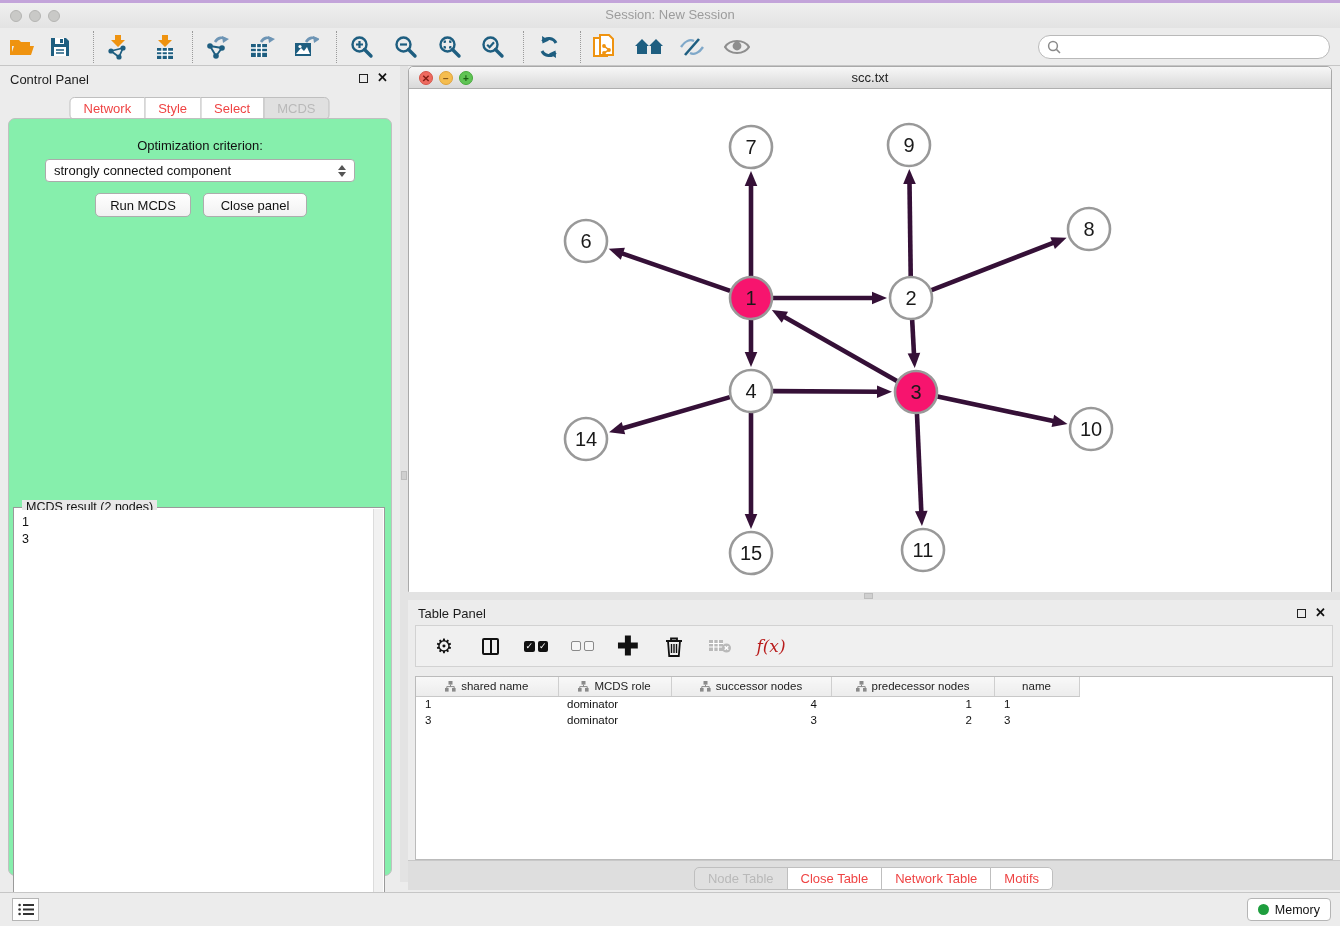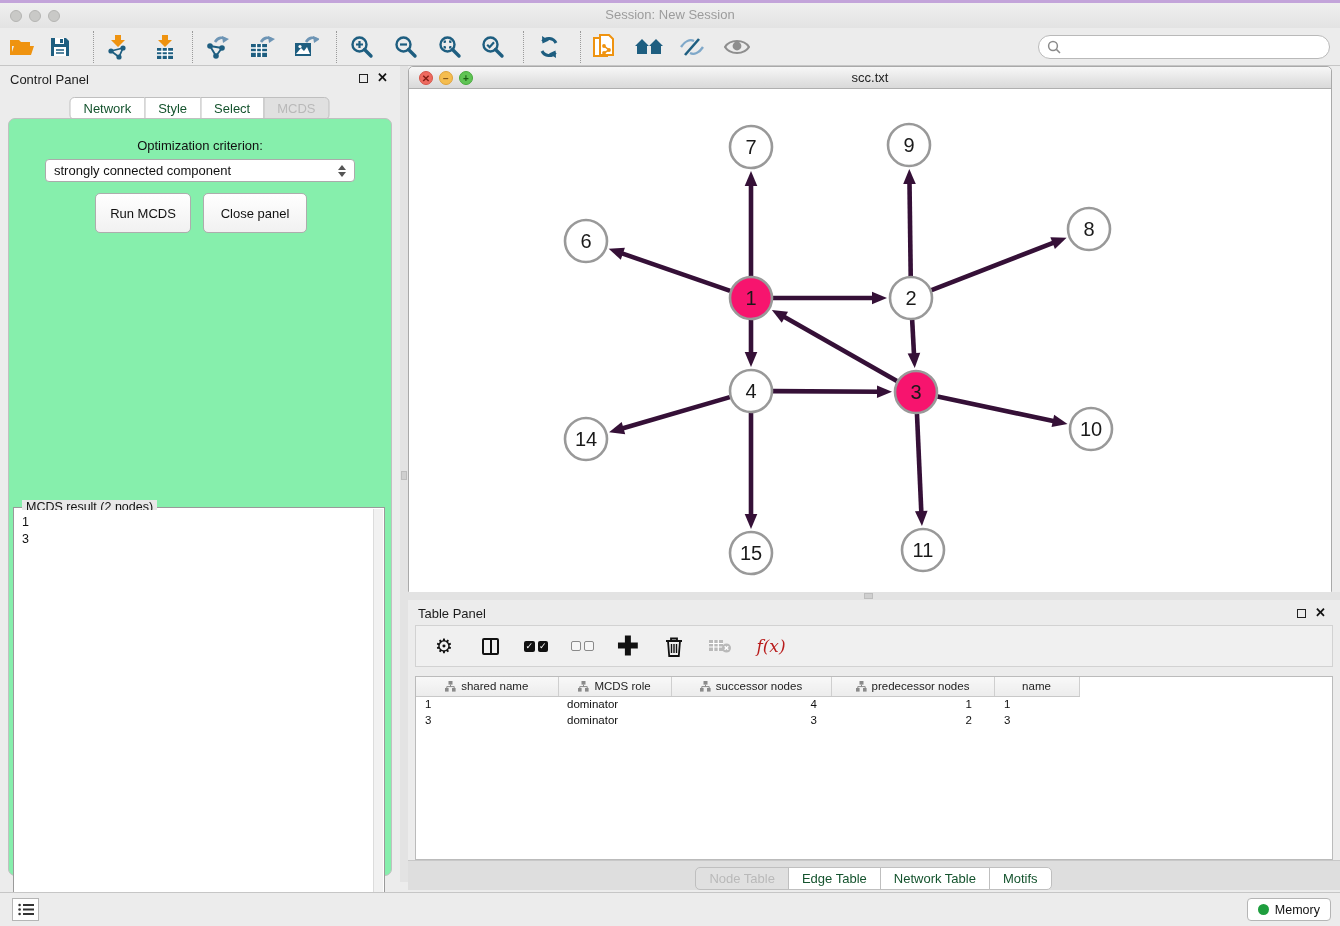--- a/index.html
+++ b/index.html
@@ -26,34 +26,34 @@
                padding-left:8px; }
 
   
   .control-panel { position:absolute; left:0; top:66px; width:400px; height:816px; background:#ECECEC; }
   .panel-header { position:absolute; left:10px; top:6px; font-size:13px; color:#1c1c1c; }
   .float-icon { width:9px; height:9px; border:1.5px solid #222; display:inline-block; }
   .close-icon { font-size:13px; font-weight:bold; color:#111; line-height:10px; }
   .hdr-btns { position:absolute; display:flex; gap:9px; align-items:center; }
   .cp-tabs { position:absolute; top:31px; left:50%; transform:translateX(-50%); display:flex; }
   .tab { background:#FFF; border:1px solid #BFBFBF; margin-left:-1px; padding:3px 13px;
-         font-size:13px; color:#14532d; white-space:nowrap; }
+         font-size:13px; color:#ef4444; white-space:nowrap; }
   .tab:first-child { border-radius:5px 0 0 5px; }
   .tab:last-child  { border-radius:0 5px 5px 0; }
   .tab.active { background:#E0E0E0; color:#B9B9B9; }
   .cp-body { position:absolute; left:8px; top:52px; width:384px; height:758px;
              background:#86efac; border:1px solid #C0C0C0; border-radius:7px; }
   .opt-label { position:absolute; top:19px; width:100%; text-align:center; font-size:13px; color:#111; }
   .cp-select { position:absolute; left:36px; top:40px; width:310px; height:23px; background:#FFF;
                border:1px solid #ABABAB; border-radius:4px; display:flex; align-items:center;
                padding:0 8px; font-size:13px; color:#111; }
   .stepper { margin-left:auto; display:flex; flex-direction:column; gap:2px; align-items:center; }
   .stepper .up { width:0;height:0;border-left:4px solid transparent;border-right:4px solid transparent;border-bottom:5px solid #555; }
   .stepper .dn { width:0;height:0;border-left:4px solid transparent;border-right:4px solid transparent;border-top:5px solid #555; }
-  .mac-btn { position:absolute; height:40px; background:linear-gradient(#FFFFFF,#F1F1F1);
+  .mac-btn { position:absolute; height:24px; background:linear-gradient(#FFFFFF,#F1F1F1);
              border:1px solid #ADADAD; border-radius:5px; font-size:13px; color:#111;
              display:flex; align-items:center; justify-content:center; padding:0 14px; cursor:default; }
   .result-box { position:absolute; left:4px; top:388px; width:372px; height:432px;
                 border:1px solid #9A9A9A; background:#FFF; }
   .result-legend { position:absolute; top:-8px; left:8px; background:#E7E7E7; padding:0 4px;
                    font-size:12.5px; color:#111; }
   .result-text { position:absolute; left:1px; top:2px; right:12px; bottom:1px; background:#FFF;
                  font-size:12.5px; color:#111; line-height:17px; padding:4px 0 0 7px; }
   .result-scroll { position:absolute; top:1px; right:1px; bottom:1px; width:10px; background:#F1F1F1;
                    border-left:1px solid #DCDCDC; }
@@ -482,21 +482,21 @@
             <td class="c3">2</td>
             <td class="c4">3</td>
           </tr>
         </tbody>
       </table>
     </div>
 
     <div class="tp-tabs-strip">
       <div class="tp-tabs">
         <span class="tab active">Node Table</span>
-        <span class="tab">Edge Table</span>
+        <span class="tab">Close Table</span>
         <span class="tab">Network Table</span>
         <span class="tab">Motifs</span>
       </div>
     </div>
   </div>
 
   <div class="statusbar">
     <span class="list-btn">
       <svg class="icon" width="16" height="13" viewBox="0 0 16 13">
         <circle cx="1.6" cy="2" r="1.3" fill="#333"></circle>

